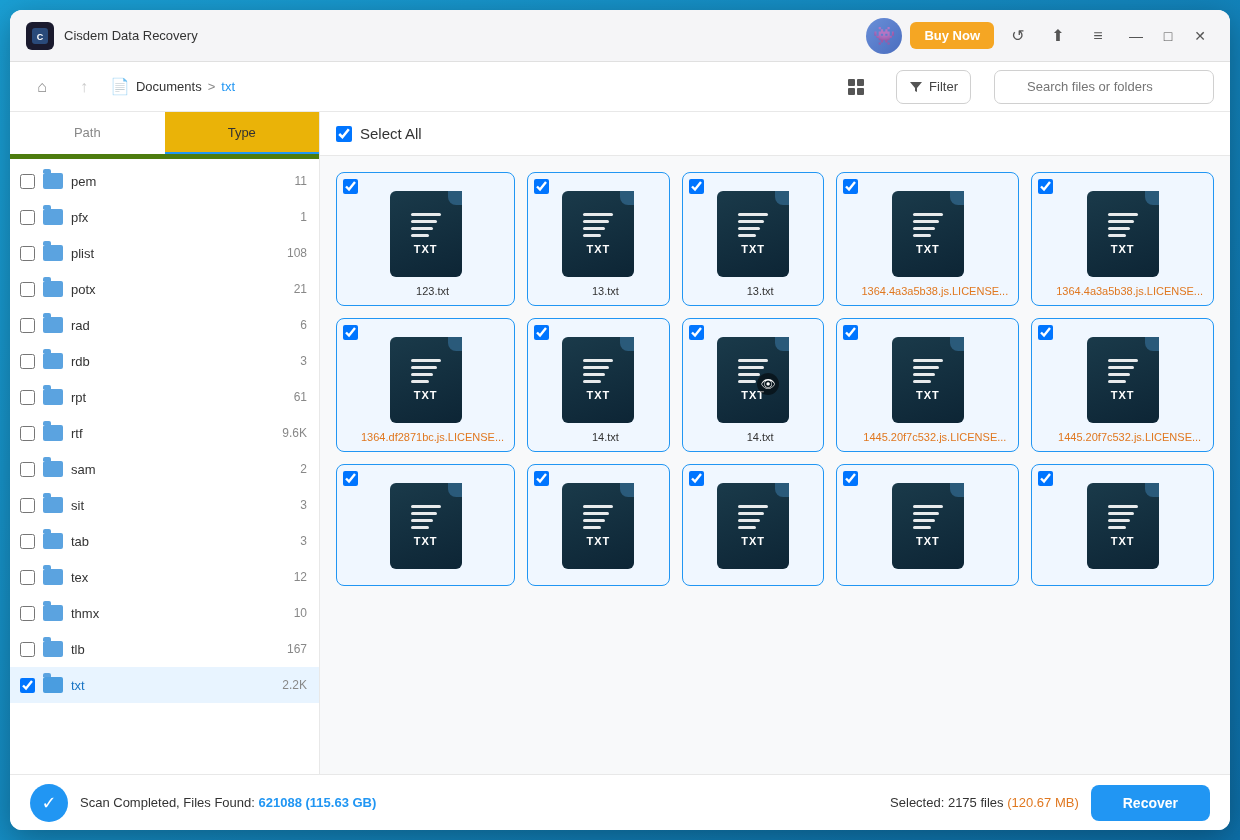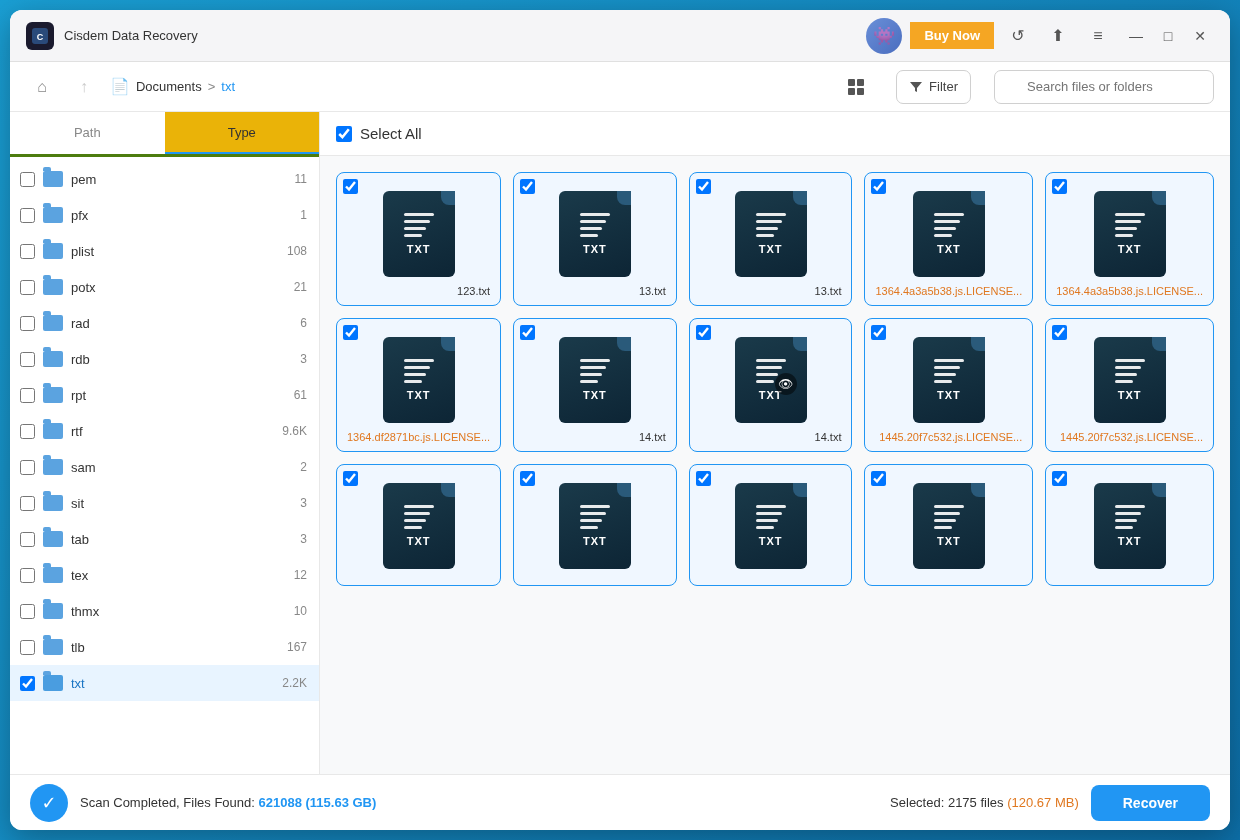--- a/index.html
+++ b/index.html
@@ -53,21 +53,21 @@
     }
     .titlebar-right {
       display: flex;
       align-items: center;
       gap: 8px;
     }
     .buy-btn {
       background: #f5a623;
       color: white;
       border: none;
-      border-radius: 0;
+      border-radius: 6px;
       padding: 6px 14px;
       font-size: 13px;
       font-weight: 600;
       cursor: pointer;
       display: flex;
       align-items: center;
       gap: 5px;
     }
     .icon-btn {
       width: 32px;
@@ -208,21 +208,21 @@
     
     .sidebar {
       width: 310px;
       border-right: 1px solid #e8e8e8;
       display: flex;
       flex-direction: column;
       overflow: hidden;
     }
     .sidebar-tabs {
       display: flex;
-      border-bottom: 3px solid #4d7c0f;
+      border-bottom: 5px solid #4d7c0f;
     }
     .sidebar-tab {
       flex: 1;
       height: 42px;
       border: none;
       background: transparent;
       font-size: 13px;
       font-weight: 500;
       cursor: pointer;
       color: #888;
@@ -386,26 +386,27 @@
     .txt-label {
       font-size: 11px;
       font-weight: 700;
       color: white;
       letter-spacing: 1px;
       margin-top: 2px;
     }
     .file-card-name {
       font-size: 11px;
       color: #333;
-      text-align: right;
+      text-align: center;
       width: 100%;
       overflow: hidden;
       text-overflow: ellipsis;
       white-space: nowrap;
       padding: 0 2px;
+      margin-left: 14px;
     }
     .file-card-name.orange { color: #e07820; }
     
     .preview-overlay {
       position: absolute;
       bottom: 28px;
       right: 10px;
       width: 22px;
       height: 22px;
       background: rgba(0,0,0,0.5);

